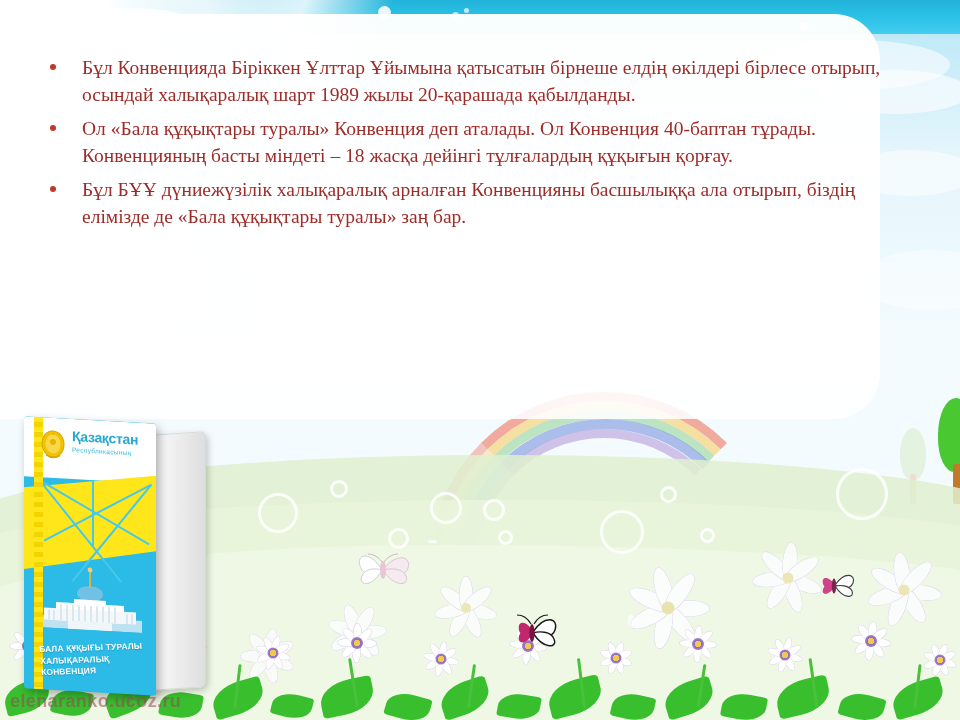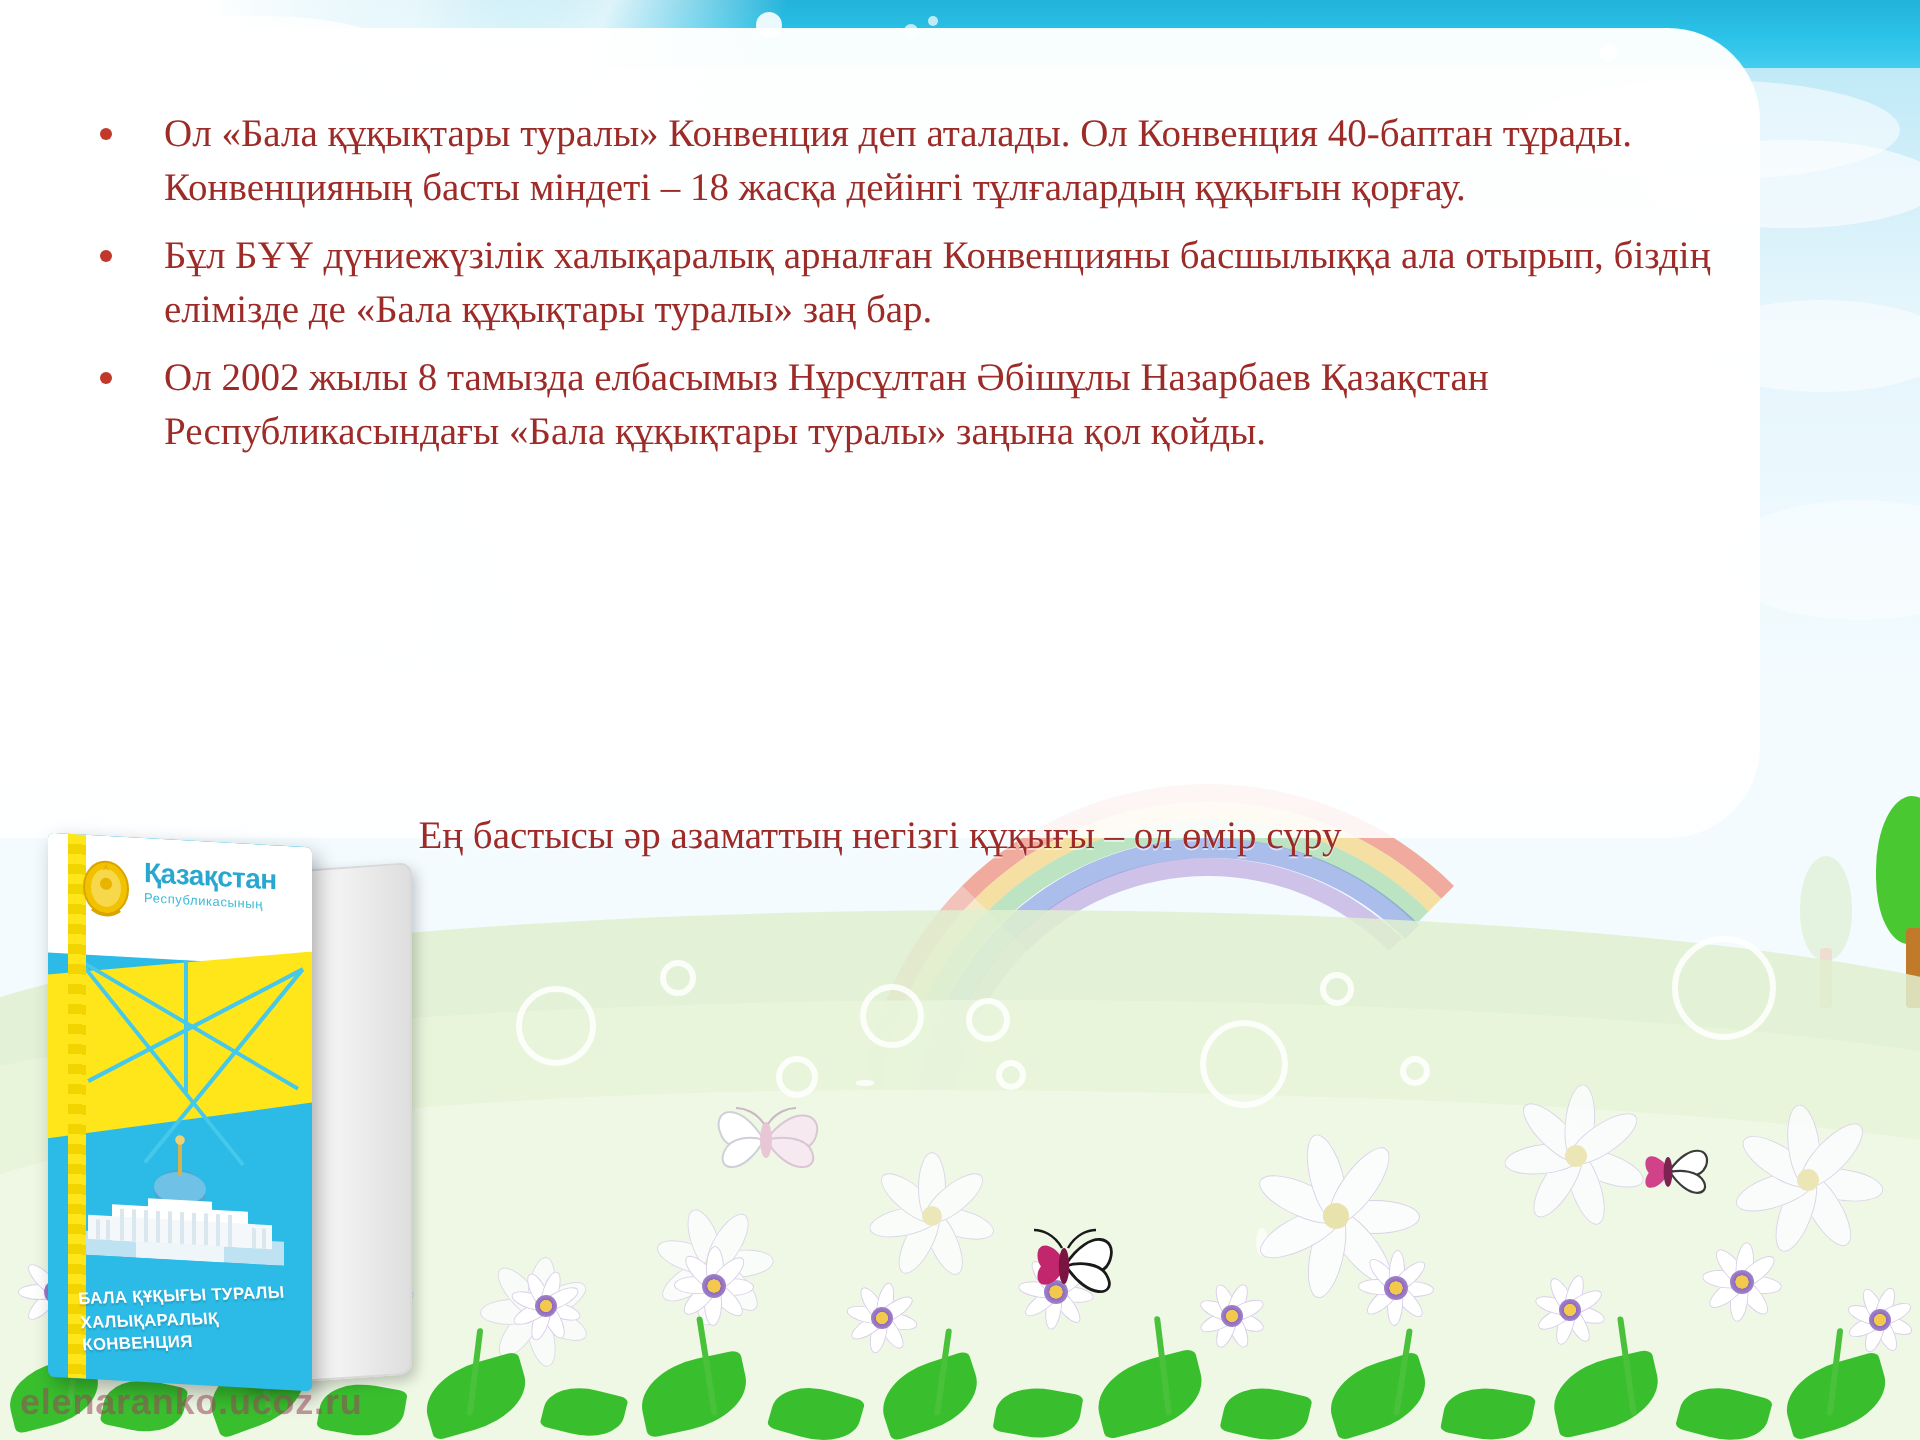--- a/index.html
+++ b/index.html
@@ -592,28 +592,27 @@
 
       <div class="cv-title">Қазақстан</div>
       <div class="cv-sub">Республикасының</div>
       <div class="cv-bottom">БАЛА ҚҰҚЫҒЫ ТУРАЛЫ ХАЛЫҚАРАЛЫҚ КОНВЕНЦИЯ</div>
     </div>
   </div>
 
   <div class="content">
     <ul class="bullets">
       <li>
+        <span>Бұл Конвенцияда Біріккен Ұлттар Ұйымына қатысатын бірнеше елдің өкілдері бірлесе отырып, осындай халықаралық шарт 1989 жылы 20-қарашада қабылданды.</span>
+      </li>
+      <li>
         <span>Ол «Бала құқықтары туралы» Конвенция деп аталады. Ол Конвенция  40-баптан тұрады. Конвенцияның басты міндеті – 18 жасқа дейінгі тұлғалардың құқығын қорғау.</span>
       </li>
       <li>
         <span>Бұл БҰҰ дүниежүзілік халықаралық арналған Конвенцияны басшылыққа ала отырып, біздің елімізде де «Бала құқықтары туралы» заң бар.</span>
       </li>
-      <li>
-        <span>Ол 2002 жылы 8 тамызда елбасымыз Нұрсұлтан Әбішұлы Назарбаев Қазақстан Республикасындағы «Бала құқықтары туралы» заңына қол қойды.</span>
-      </li>
     </ul>
 
-    <div class="closing">Ең бастысы әр азаматтың негізгі құқығы – ол өмір сүру</div>
   </div>
 
   <div class="watermark">elenaranko.ucoz.ru</div>
 
 </div>
 
 </body></html>

